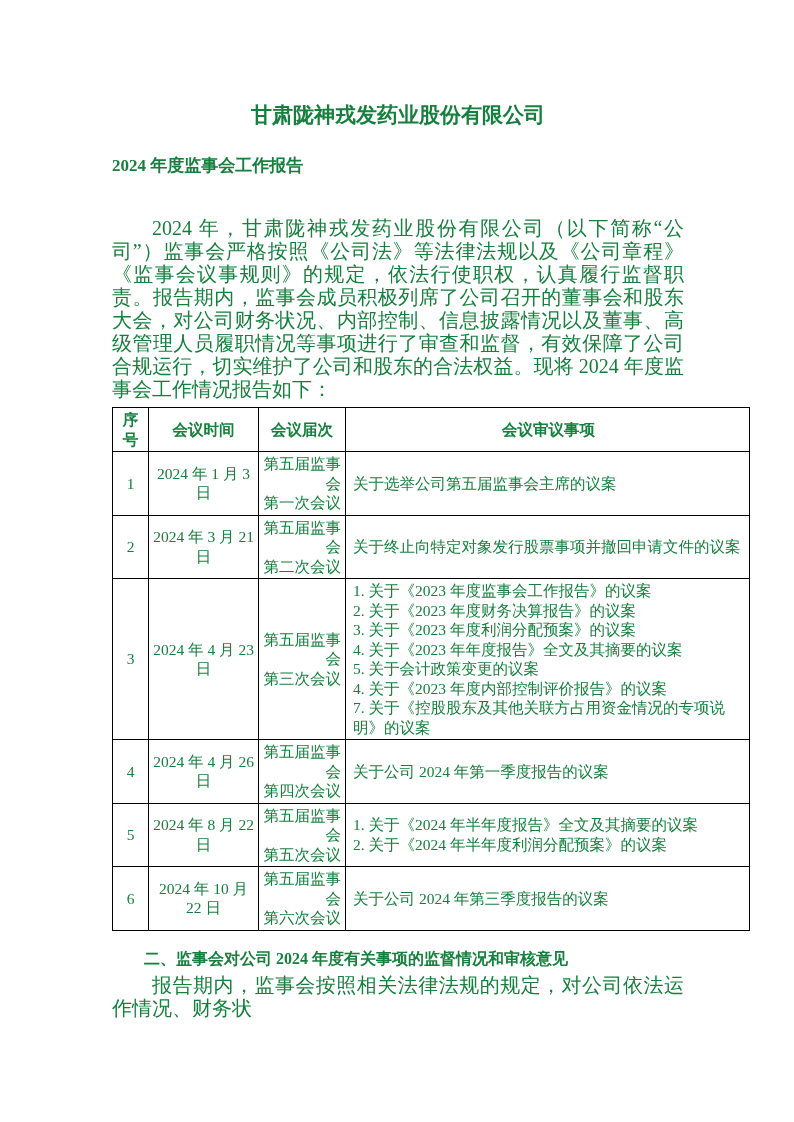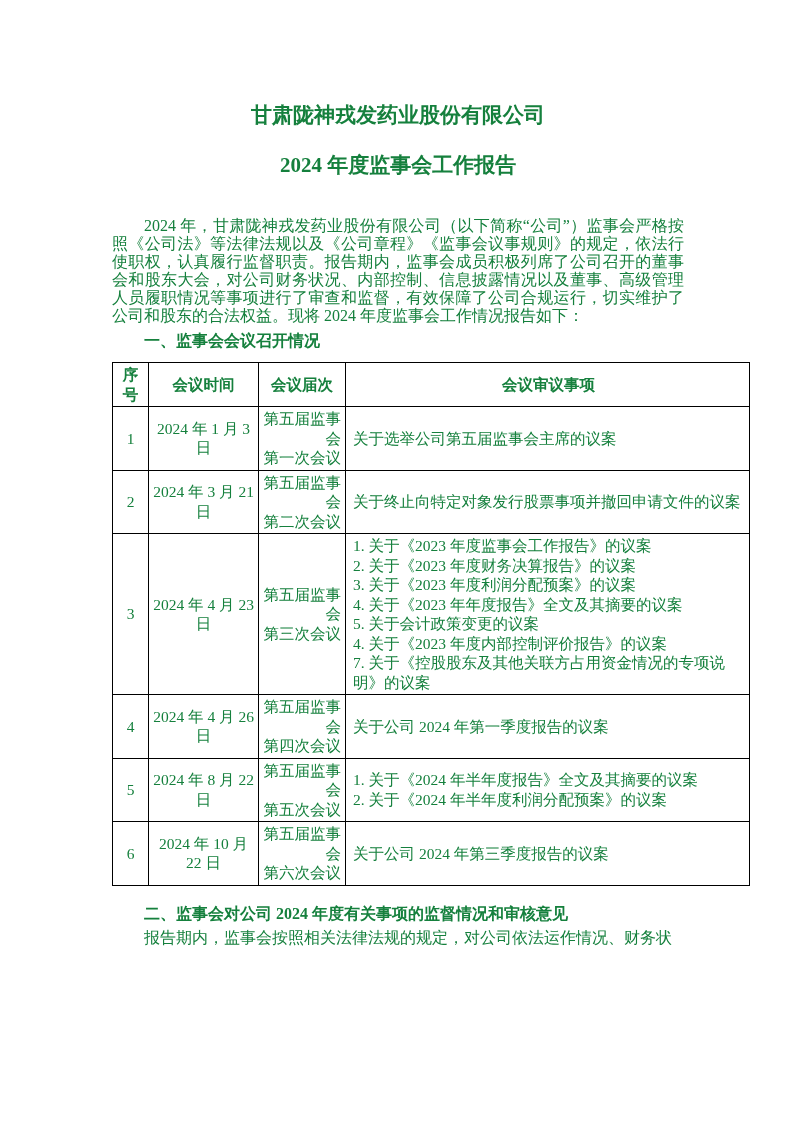--- a/index.html
+++ b/index.html
@@ -20,29 +20,28 @@
     overflow: hidden;
   }
   .doc-title {
     font-size: 21px;
     font-weight: bold;
     text-align: center;
     line-height: 31px;
     margin: 0 0 19px 0;
   }
   .doc-subtitle {
-    font-size: 21px;
+    font-size: 17px;
     font-weight: bold;
-    text-align: center;
     line-height: 31px;
     margin: 0;
   }
   .body-para {
-    font-size: 16px;
-    line-height: 18px;
+    font-size: 20px;
+    line-height: 23px;
     text-align: justify;
     text-justify: inter-ideograph;
     text-indent: 2em;
     margin: 0;
   }
   .intro-para {
     margin-top: 36px;
   }
   .section-heading {
     font-size: 16px;
@@ -79,21 +78,20 @@
 </style>
 </head>
 <body>
 
 <div class="page">
   <h1 class="doc-title">甘肃陇神戎发药业股份有限公司</h1>
   <h2 class="doc-subtitle">2024 年度监事会工作报告</h2>
 
   <p class="body-para intro-para">2024 年，甘肃陇神戎发药业股份有限公司（以下简称“公司”）监事会严格按照《公司法》等法律法规以及《公司章程》《监事会议事规则》的规定，依法行使职权，认真履行监督职责。报告期内，监事会成员积极列席了公司召开的董事会和股东大会，对公司财务状况、内部控制、信息披露情况以及董事、高级管理人员履职情况等事项进行了审查和监督，有效保障了公司合规运行，切实维护了公司和股东的合法权益。现将 2024 年度监事会工作情况报告如下：</p>
 
-  <p class="section-heading">一、监事会会议召开情况</p>
 
   <table class="meetings">
     <thead>
       <tr>
         <th class="col-no">序号</th>
         <th class="col-date">会议时间</th>
         <th class="col-session">会议届次</th>
         <th class="col-items">会议审议事项</th>
       </tr>
     </thead>

